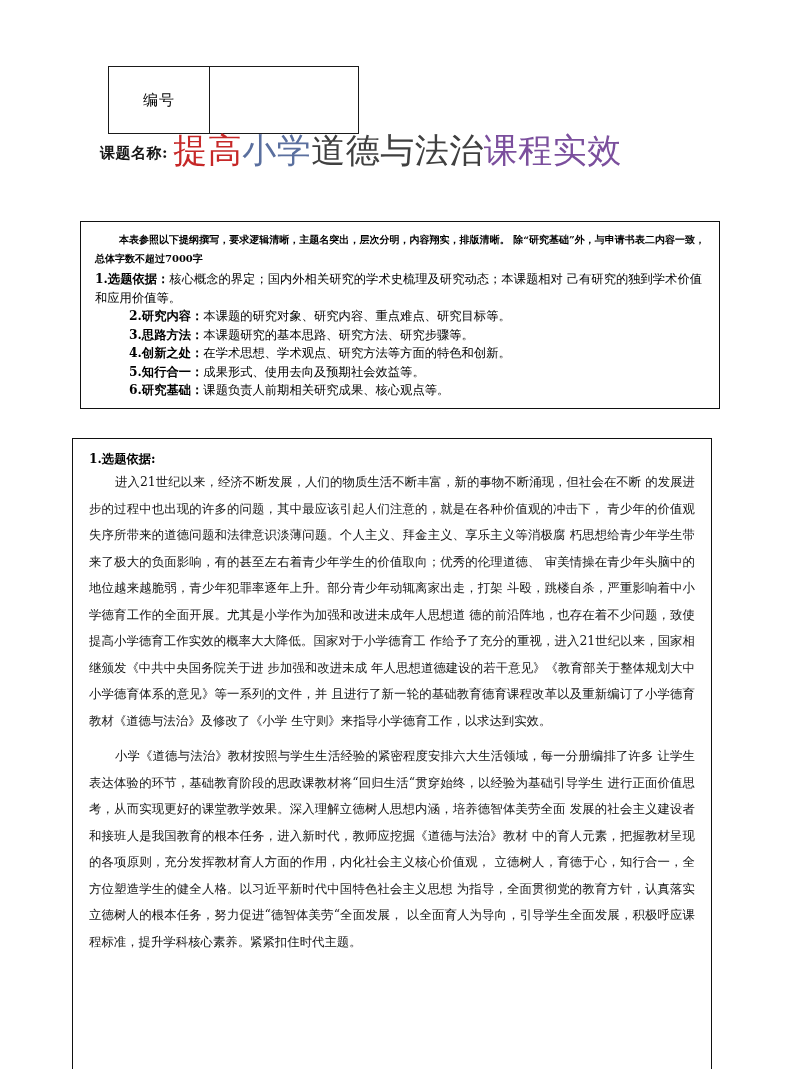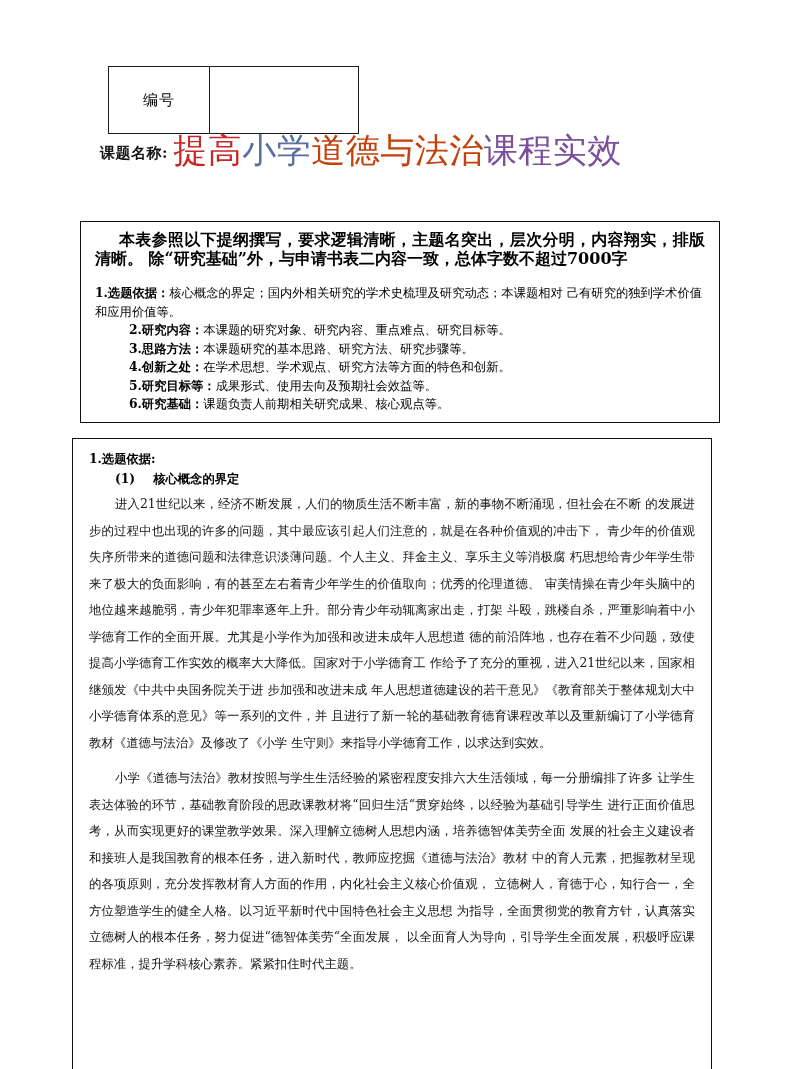--- a/index.html
+++ b/index.html
@@ -80,26 +80,26 @@
   .instr-box {
     position: absolute;
     left: 80px;
     top: 221px;
     width: 640px;
     box-sizing: border-box;
     border: 1.3px solid #111;
     padding: 9px 14px 8px 14px;
   }
   .instr-intro {
-    font-size: 16px;
+    font-size: 10px;
     font-weight: 700;
     line-height: 18.5px;
     text-align: justify;
     text-indent: 24px;
-    margin: 0 0 16px 0;
+    margin: 0 0 2px 0;
     font-family: "DejaVu Serif", "Liberation Serif", serif;
   }
   .instr-list {
     list-style: none;
     margin: 0;
     padding: 0;
   }
   .instr-item {
     font-size: 12.3px;
     line-height: 18.5px;
@@ -175,50 +175,47 @@
         <td class="label-cell">编号</td>
         <td class="blank-cell"></td>
       </tr>
     </tbody>
       </table>
   </div>
 
   <div class="title-block">
     <div class="title-line">
       <span class="title-prefix">课题名称:</span>
-      <span class="title-seg" style="color: rgb(198, 40, 40);">提高</span><span class="title-seg" style="color: rgb(90, 111, 158);">小学</span><span class="title-seg" style="color: #c2410c;">道德与法治</span><span class="title-seg" style="color: rgb(123, 79, 157);">课程实效</span>
+      <span class="title-seg" style="color: rgb(198, 40, 40);">提高</span><span class="title-seg" style="color: rgb(90, 111, 158);">小学</span><span class="title-seg" style="color: #404040;">道德与法治</span><span class="title-seg" style="color: rgb(123, 79, 157);">课程实效</span>
     </div>
   </div>
 
   <div class="instr-box">
     <p class="instr-intro">本表参照以下提纲撰写，要求逻辑清晰，主题名突出，层次分明，内容翔实，排版清晰。 除“研究基础”外，与申请书表二内容一致，总体字数不超过7000字</p>
     <div class="instr-list">
       <div class="instr-item wrap">
         <span class="ikey lead"><span>1.</span><span>选题依据：</span></span><span class="ival">核心概念的界定；国内外相关研究的学术史梳理及研究动态；本课题相对 己有研究的独到学术价值和应用价值等。</span>
       </div>
       <div class="instr-item">
         <span class="ikey"><span>2.</span><span>研究内容：</span></span><span class="ival">本课题的研究对象、研究内容、重点难点、研究目标等。</span>
       </div>
       <div class="instr-item">
         <span class="ikey"><span>3.</span><span>思路方法：</span></span><span class="ival">本课题研究的基本思路、研究方法、研究步骤等。</span>
       </div>
       <div class="instr-item">
         <span class="ikey"><span>4.</span><span>创新之处：</span></span><span class="ival">在学术思想、学术观点、研究方法等方面的特色和创新。</span>
       </div>
       <div class="instr-item">
-        <span class="ikey"><span>5.</span><span>研究目标等：</span></span><span class="ival">成果形式、使用去向及预期社会效益等。</span>
+        <span class="ikey"><span>5.</span><span>知行合一：</span></span><span class="ival">成果形式、使用去向及预期社会效益等。</span>
       </div>
       <div class="instr-item">
         <span class="ikey"><span>6.</span><span>研究基础：</span></span><span class="ival">课题负责人前期相关研究成果、核心观点等。</span>
       </div>
     </div>
   </div>
 
   <div class="body-box">
     <div class="sec-head">1.选题依据:</div>
-    <div class="sub-head">
-      <span class="subnum">(1)</span><span>核心概念的界定</span>
-    </div>
     <p class="para">进入21世纪以来，经济不断发展，人们的物质生活不断丰富，新的事物不断涌现，但社会在不断 的发展进步的过程中也出现的许多的问题，其中最应该引起人们注意的，就是在各种价值观的冲击下， 青少年的价值观失序所带来的道德问题和法律意识淡薄问题。个人主义、拜金主义、享乐主义等消极腐 朽思想给青少年学生带来了极大的负面影响，有的甚至左右着青少年学生的价值取向；优秀的伦理道德、 审美情操在青少年头脑中的地位越来越脆弱，青少年犯罪率逐年上升。部分青少年动辄离家出走，打架 斗殴，跳楼自杀，严重影响着中小学德育工作的全面开展。尤其是小学作为加强和改进未成年人思想道 德的前沿阵地，也存在着不少问题，致使提高小学德育工作实效的概率大大降低。国家对于小学德育工 作给予了充分的重视，进入21世纪以来，国家相继颁发《中共中央国务院关于进 步加强和改进未成 年人思想道德建设的若干意见》《教育部关于整体规划大中小学德育体系的意见》等一系列的文件，并 且进行了新一轮的基础教育德育课程改革以及重新编订了小学德育教材《道德与法治》及修改了《小学 生守则》来指导小学德育工作，以求达到实效。</p>
     <p class="para">小学《道德与法治》教材按照与学生生活经验的紧密程度安排六大生活领域，每一分册编排了许多 让学生表达体验的环节，基础教育阶段的思政课教材将“回归生活“贯穿始终，以经验为基础引导学生 进行正面价值思考，从而实现更好的课堂教学效果。深入理解立德树人思想内涵，培养德智体美劳全面 发展的社会主义建设者和接班人是我国教育的根本任务，进入新时代，教师应挖掘《道德与法治》教材 中的育人元素，把握教材呈现的各项原则，充分发挥教材育人方面的作用，内化社会主义核心价值观， 立德树人，育德于心，知行合一，全方位塑造学生的健全人格。以习近平新时代中国特色社会主义思想 为指导，全面贯彻党的教育方针，认真落实立德树人的根本任务，努力促进“德智体美劳“全面发展， 以全面育人为导向，引导学生全面发展，积极呼应课程标准，提升学科核心素养。紧紧扣住时代主题。</p>
   </div>
 
 </div>
 
 </body></html>

